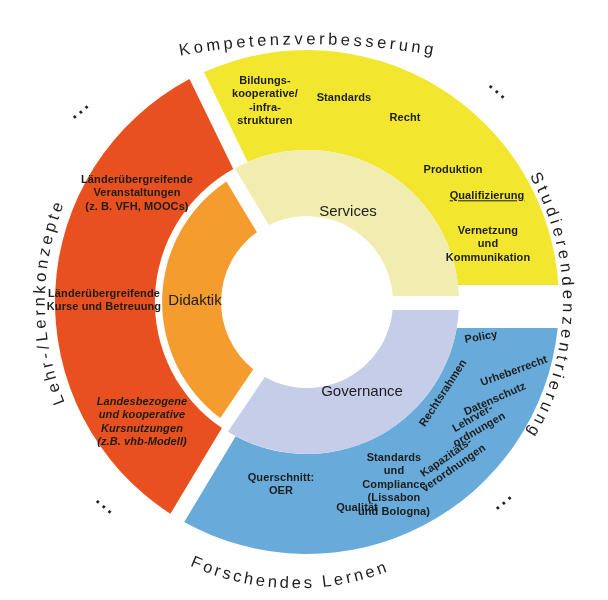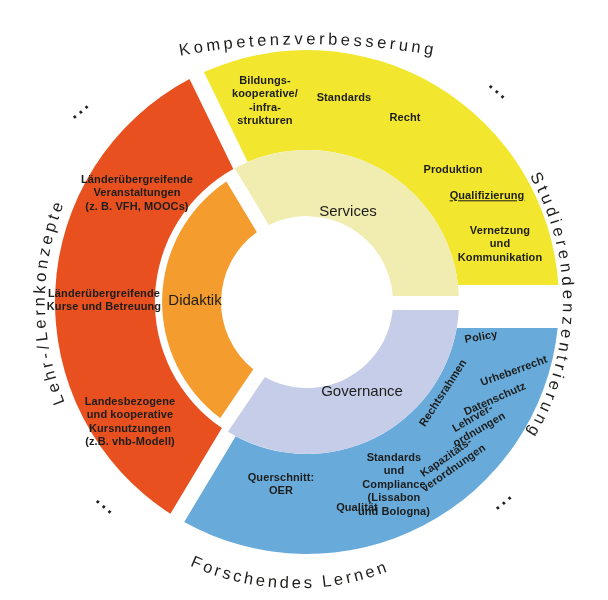--- a/index.html
+++ b/index.html
@@ -82,30 +82,30 @@
   <div class="inner-label" style="left:362px; top:391px;">Governance</div>
 
   <div class="seg-text" style="left:265px; top:101px;">Bildungs-
 kooperative/
 -infra-
 strukturen</div>
   <div class="seg-text" style="left:344px; top:98px;">Standards</div>
   <div class="seg-text" style="left:405px; top:118px;">Recht</div>
   <div class="seg-text" style="left:453px; top:170px;">Produktion</div>
   <div class="seg-text" style="left:487px; top:196px;text-decoration:underline;">Qualifizierung</div>
-  <div class="seg-text" style="left:500px; top:244px;">Vernetzung
+  <div class="seg-text" style="left:488px; top:244px;">Vernetzung
 und
 Kommunikation</div>
 
   <div class="seg-text" style="left:137px; top:193px;">Länderübergreifende
 Veranstaltungen
 (z. B. VFH, MOOCs)</div>
   <div class="seg-text" style="left:104px; top:300px;">Länderübergreifende
 Kurse und Betreuung</div>
-  <div class="seg-text" style="left:130px; top:422px;">Landesbezogene
+  <div class="seg-text" style="left:142px; top:422px;font-style:italic;">Landesbezogene
 und kooperative
 Kursnutzungen
 (z.B. vhb-Modell)</div>
 
   <div class="seg-text rot" style="left:481px; top:337px; transform:translate(-50%,-50%) rotate(-10deg);">Policy</div>
   <div class="seg-text rot" style="left:514px; top:371px; transform:translate(-50%,-50%) rotate(-20deg);">Urheberrecht</div>
   <div class="seg-text rot" style="left:495px; top:399px; transform:translate(-50%,-50%) rotate(-24deg);">Datenschutz</div>
   <div class="seg-text rot" style="left:476px; top:424px; transform:translate(-50%,-50%) rotate(-30deg);">Lehrver-
 ordnungen</div>
   <div class="seg-text rot" style="left:450px; top:463px; transform:translate(-50%,-50%) rotate(-35deg);">Kapazitäts-

